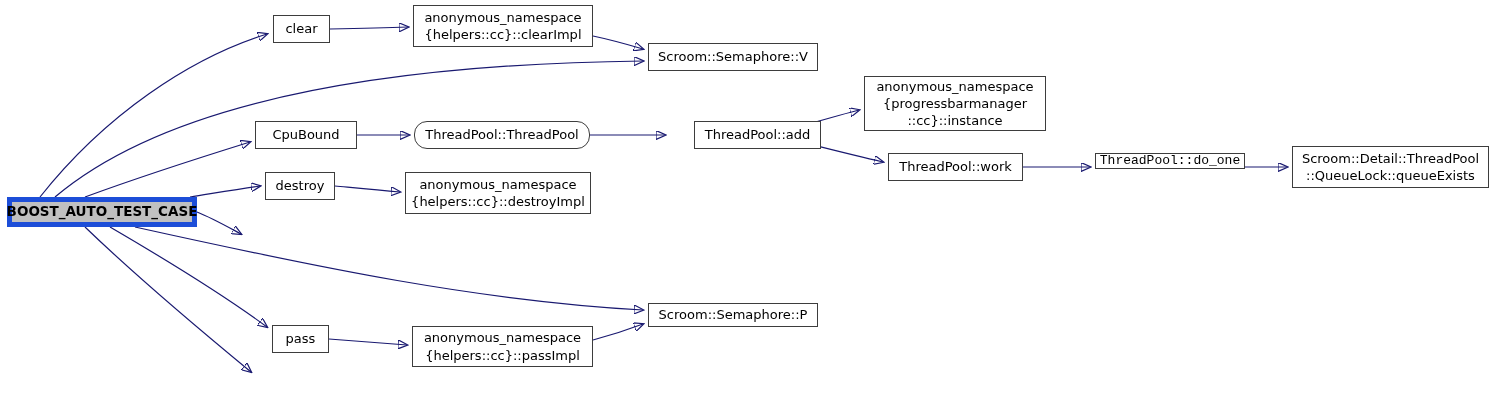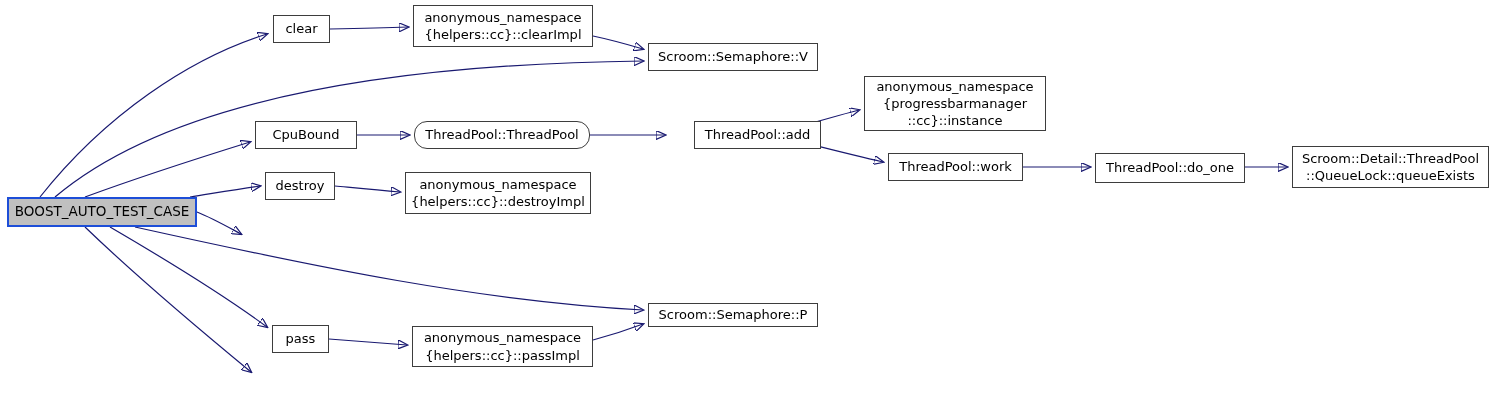--- a/index.html
+++ b/index.html
@@ -31,23 +31,24 @@
     line-height:1.32;
     display:flex;
     align-items:center;
     justify-content:center;
     text-align:center;
     white-space:pre-line;
     cursor:pointer;
   }
   .node.main{
     background:#c0c0c0;
-    border:2px solid #1d4ed8;
+    border:5px solid #1d4ed8;
     font-size:13.5px;
     cursor:default;
+    font-weight:bold;
   }
 </style>
 </head>
 <body>
 
 <div class="canvas">
 
   <svg class="edges" viewBox="0 0 1497 407" xmlns="http://www.w3.org/2000/svg">
     <defs>
       <marker id="arrow" markerWidth="11" markerHeight="9" refX="9" refY="4.5" orient="auto" markerUnits="userSpaceOnUse">
@@ -89,21 +90,21 @@
   <div class="node" style="left:414px;top:121px;width:176px;height:28px;border-radius:13px;">ThreadPool::ThreadPool</div>
 
   <div class="node" style="left:670px;top:121px;width:127px;height:28px;margin-left:24px;">ThreadPool::add</div>
 
   <div class="node" style="left:864px;top:76px;width:182px;height:55px;">anonymous_namespace
 {progressbarmanager
 ::cc}::instance</div>
 
   <div class="node" style="left:888px;top:153px;width:135px;height:28px;">ThreadPool::work</div>
 
-  <div class="node" style="left:1095px;top:153px;width:150px;height:30px;">ThreadPool::do_one</div>
+  <div class="node" style="left:1095px;top:153px;width:150px;height:16px;font-family:Liberation Mono, monospace;">ThreadPool::do_one</div>
 
   <div class="node" style="left:1292px;top:146px;width:197px;height:42px;">Scroom::Detail::ThreadPool
 ::QueueLock::queueExists</div>
 
   <div class="node" style="left:265px;top:172px;width:70px;height:28px;">destroy</div>
 
   <div class="node" style="left:405px;top:172px;width:186px;height:42px;">anonymous_namespace
 {helpers::cc}::destroyImpl</div>
 
 

